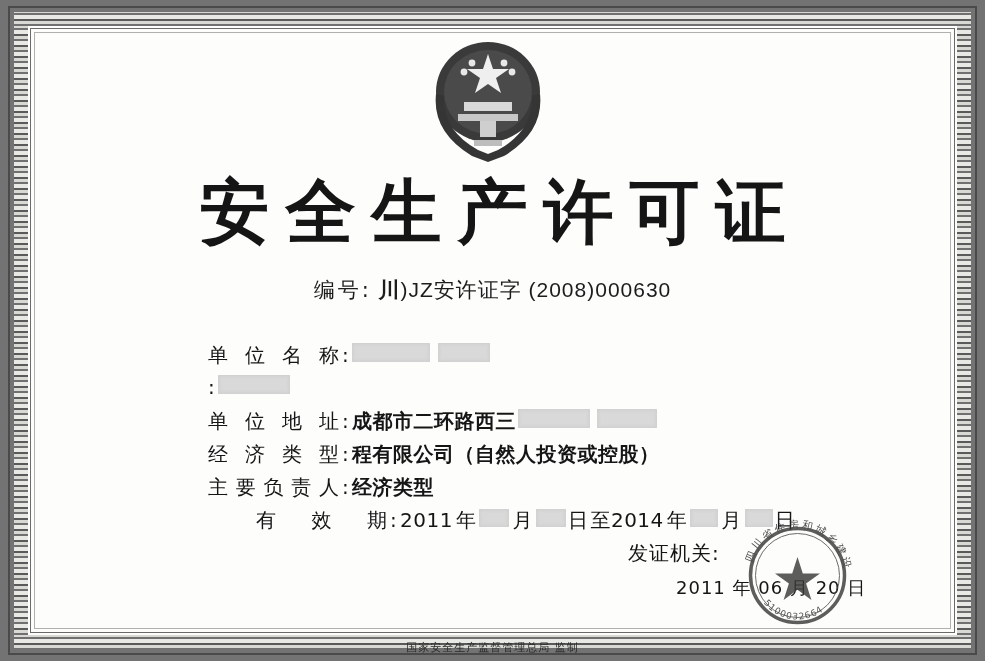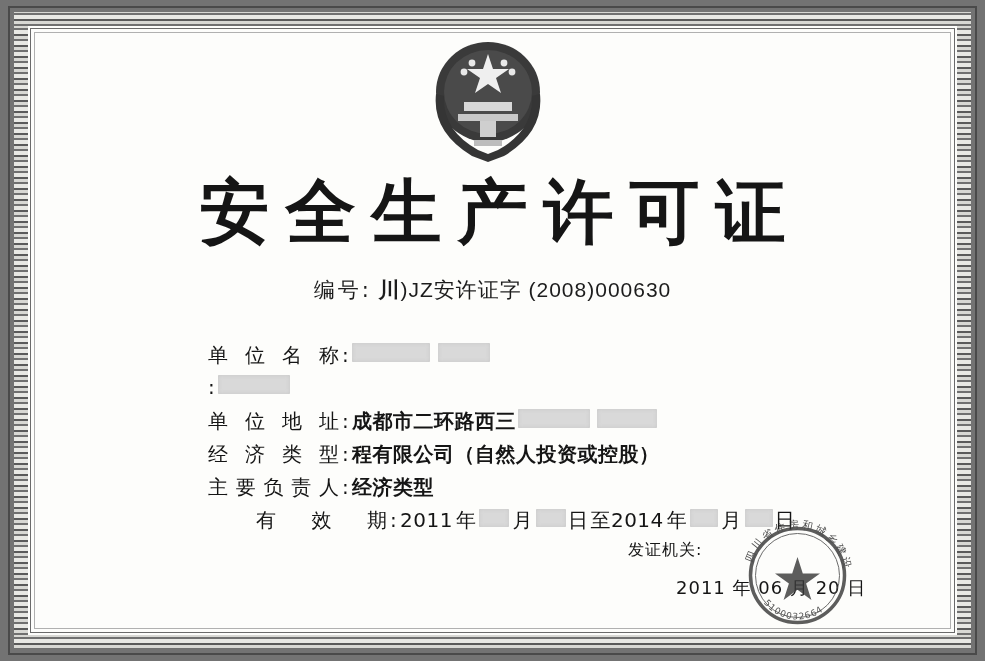--- a/index.html
+++ b/index.html
@@ -172,21 +172,21 @@
     background: #d9d9d9;
     vertical-align: middle;
     border-radius: 1px;
     box-shadow: inset 0 0 4px #c8c8c8;
   }
 
   
   .issuer {
     position: absolute;
     left: 628px; top: 540px;
-    font-size: 16px;
+    font-size: 20px;
     color: #151515;
     letter-spacing: 1px;
     white-space: nowrap;
   }
   .issue-date {
     position: absolute;
     left: 676px; top: 576px;
     font-size: 18px;
     color: #151515;
     letter-spacing: 1px;
@@ -326,14 +326,15 @@
       <polygon points="62.5,44 67.8,60.4 85,60.4 71.1,70.6 76.4,87 62.5,76.8 48.6,87 53.9,70.6 40,60.4 57.2,60.4" fill="#3a3a3a"></polygon>
       <text font-size="11" font-family="'DejaVu Sans', sans-serif" fill="#2b2b2b" letter-spacing="2">
         <textPath href="#sealArcTop" startOffset="8%">四川省住房和城乡建设厅</textPath>
       </text>
       <text font-size="9" font-family="'DejaVu Sans', sans-serif" fill="#2b2b2b" letter-spacing="1">
         <textPath href="#sealArcBot" startOffset="18%">5100032664</textPath>
       </text>
     </svg>
   </div>
 
+  <div class="footer">国家安全生产监督管理总局 监制</div>
 
 </div>
 
 </body></html>

